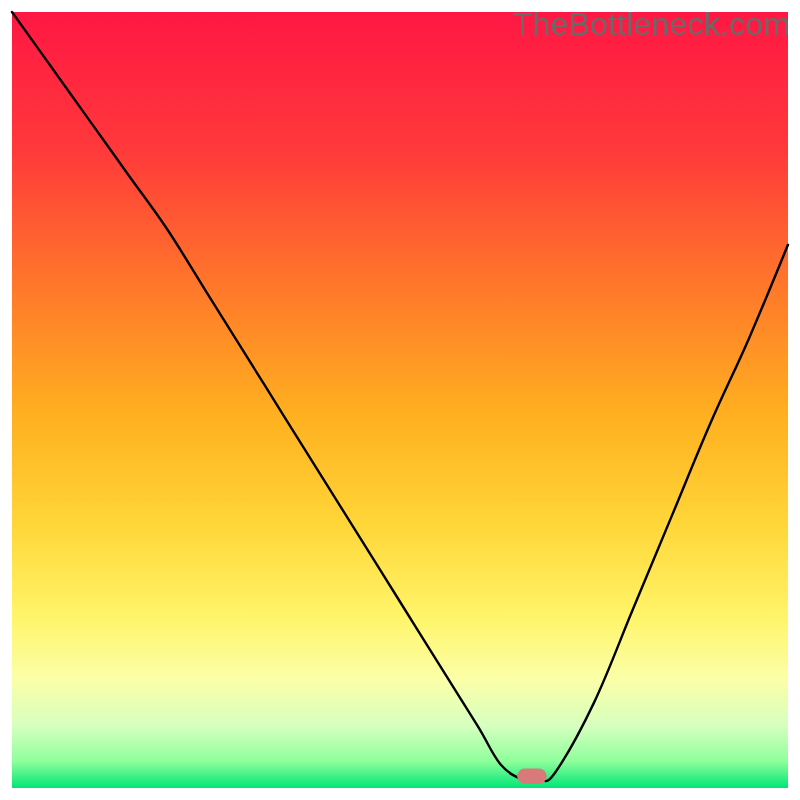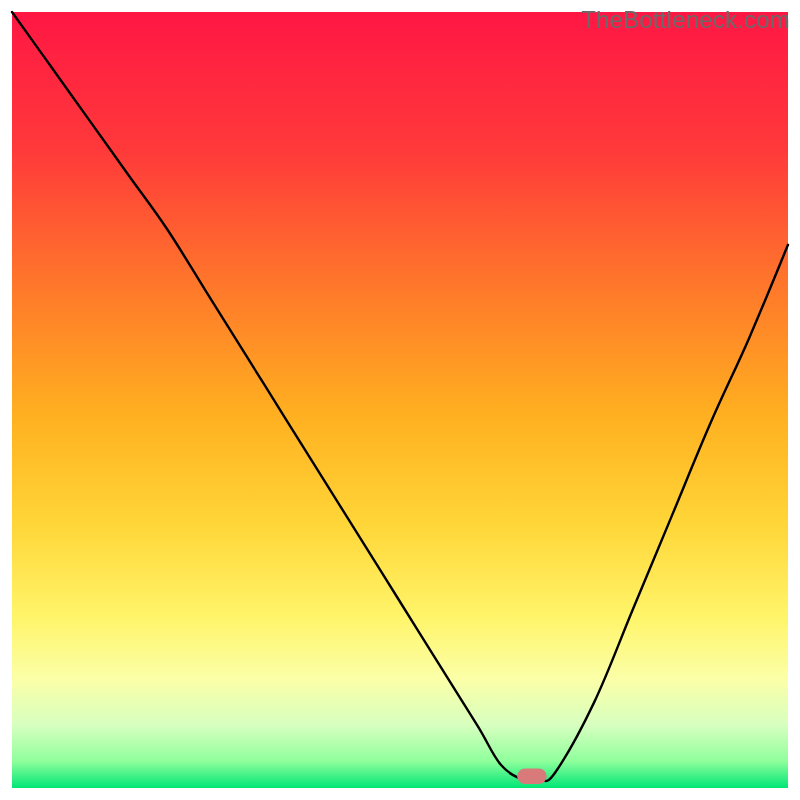--- a/index.html
+++ b/index.html
@@ -14,21 +14,21 @@
   .chart-container {
     position: relative;
     width: 800px;
     height: 800px;
   }
   .watermark {
     position: absolute;
     top: 6px;
     right: 10px;
     color: #6a6a6a;
-    font-size: 24px;
+    font-size: 32px;
     font-weight: 500;
     letter-spacing: 0.2px;
     z-index: 10;
   }
   svg {
     display: block;
   }
 </style>
 </head>
 <body>

